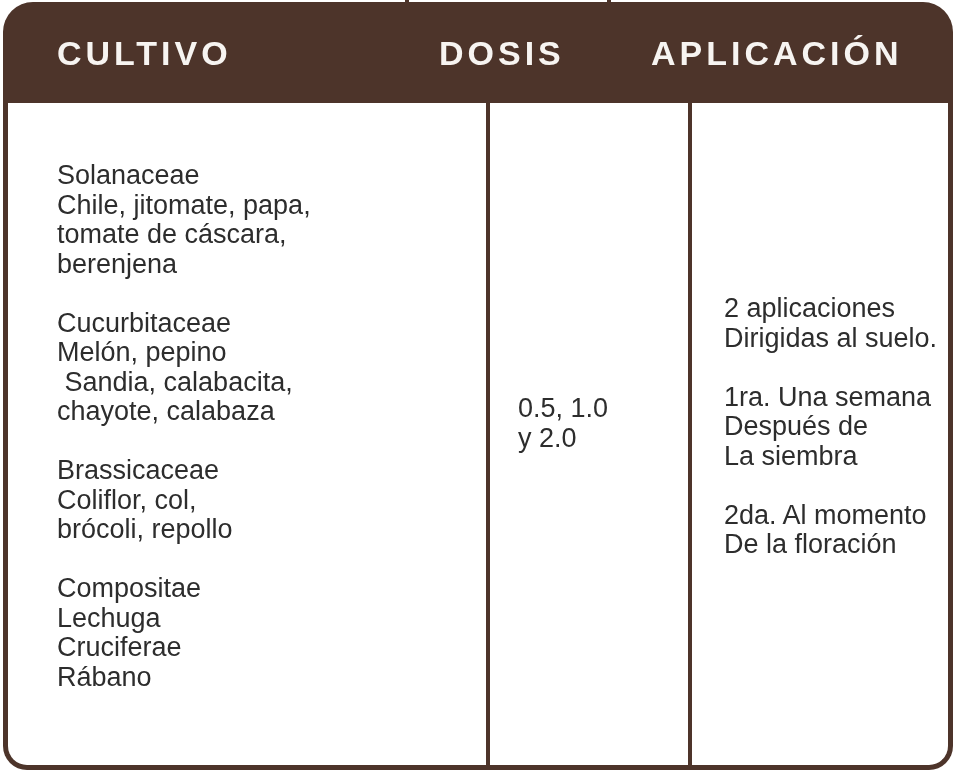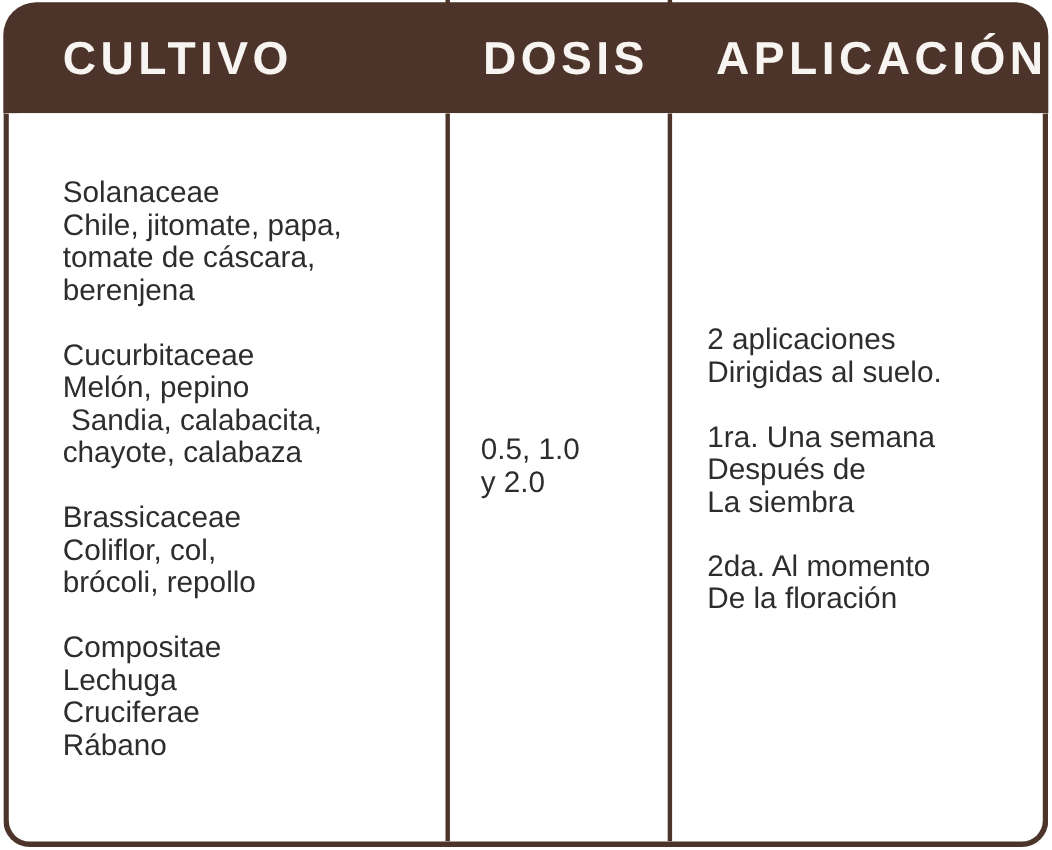--- a/index.html
+++ b/index.html
@@ -16,21 +16,21 @@
   .stub-2 { left: 607px; }
 
   .thead {
     position: absolute; left: 3px; top: 2px; width: 950px; height: 101px;
     background: #4d342a;
     border-radius: 30px 30px 0 0;
     color: #f7f4f1;
   }
   .th {
     position: absolute; top: 50%; transform: translateY(-50%);
-    font-size: 42px; font-weight: bold; letter-spacing: 4px; white-space: nowrap;
+    font-size: 34px; font-weight: bold; letter-spacing: 4px; white-space: nowrap;
   }
   .th-cultivo { left: 54px; }
   .th-dosis { left: 436px; }
   .th-aplicacion { left: 648px; text-align: center; }
 
   .tbody {
     position: absolute; left: 3px; top: 103px; width: 950px; height: 667px;
     box-sizing: border-box;
     border-left: 5px solid #4d342a;
     border-right: 5px solid #4d342a;
@@ -40,21 +40,21 @@
     background: #ffffff;
     overflow: hidden;
   }
   .td {
     box-sizing: border-box;
     white-space: pre-wrap;
     color: #2d2d2d;
     font-size: 27px;
     line-height: 29.5px;
   }
-  .td-cultivo    { width: 397px; padding: 58px 16px 0 49px; }
+  .td-cultivo    { width: 478px; padding: 58px 16px 0 49px; }
   .td-dosis      { width: 198px; padding: 291px 0 0 28px; }
   .td-aplicacion { flex: 1;      padding: 191px 0 4px 32px; }
   .vline { width: 4px; background: #4d342a; }
 </style>
 </head>
 <body>
 
 <div class="screen">
   <div class="stub stub-1"></div>
   <div class="stub stub-2"></div>

